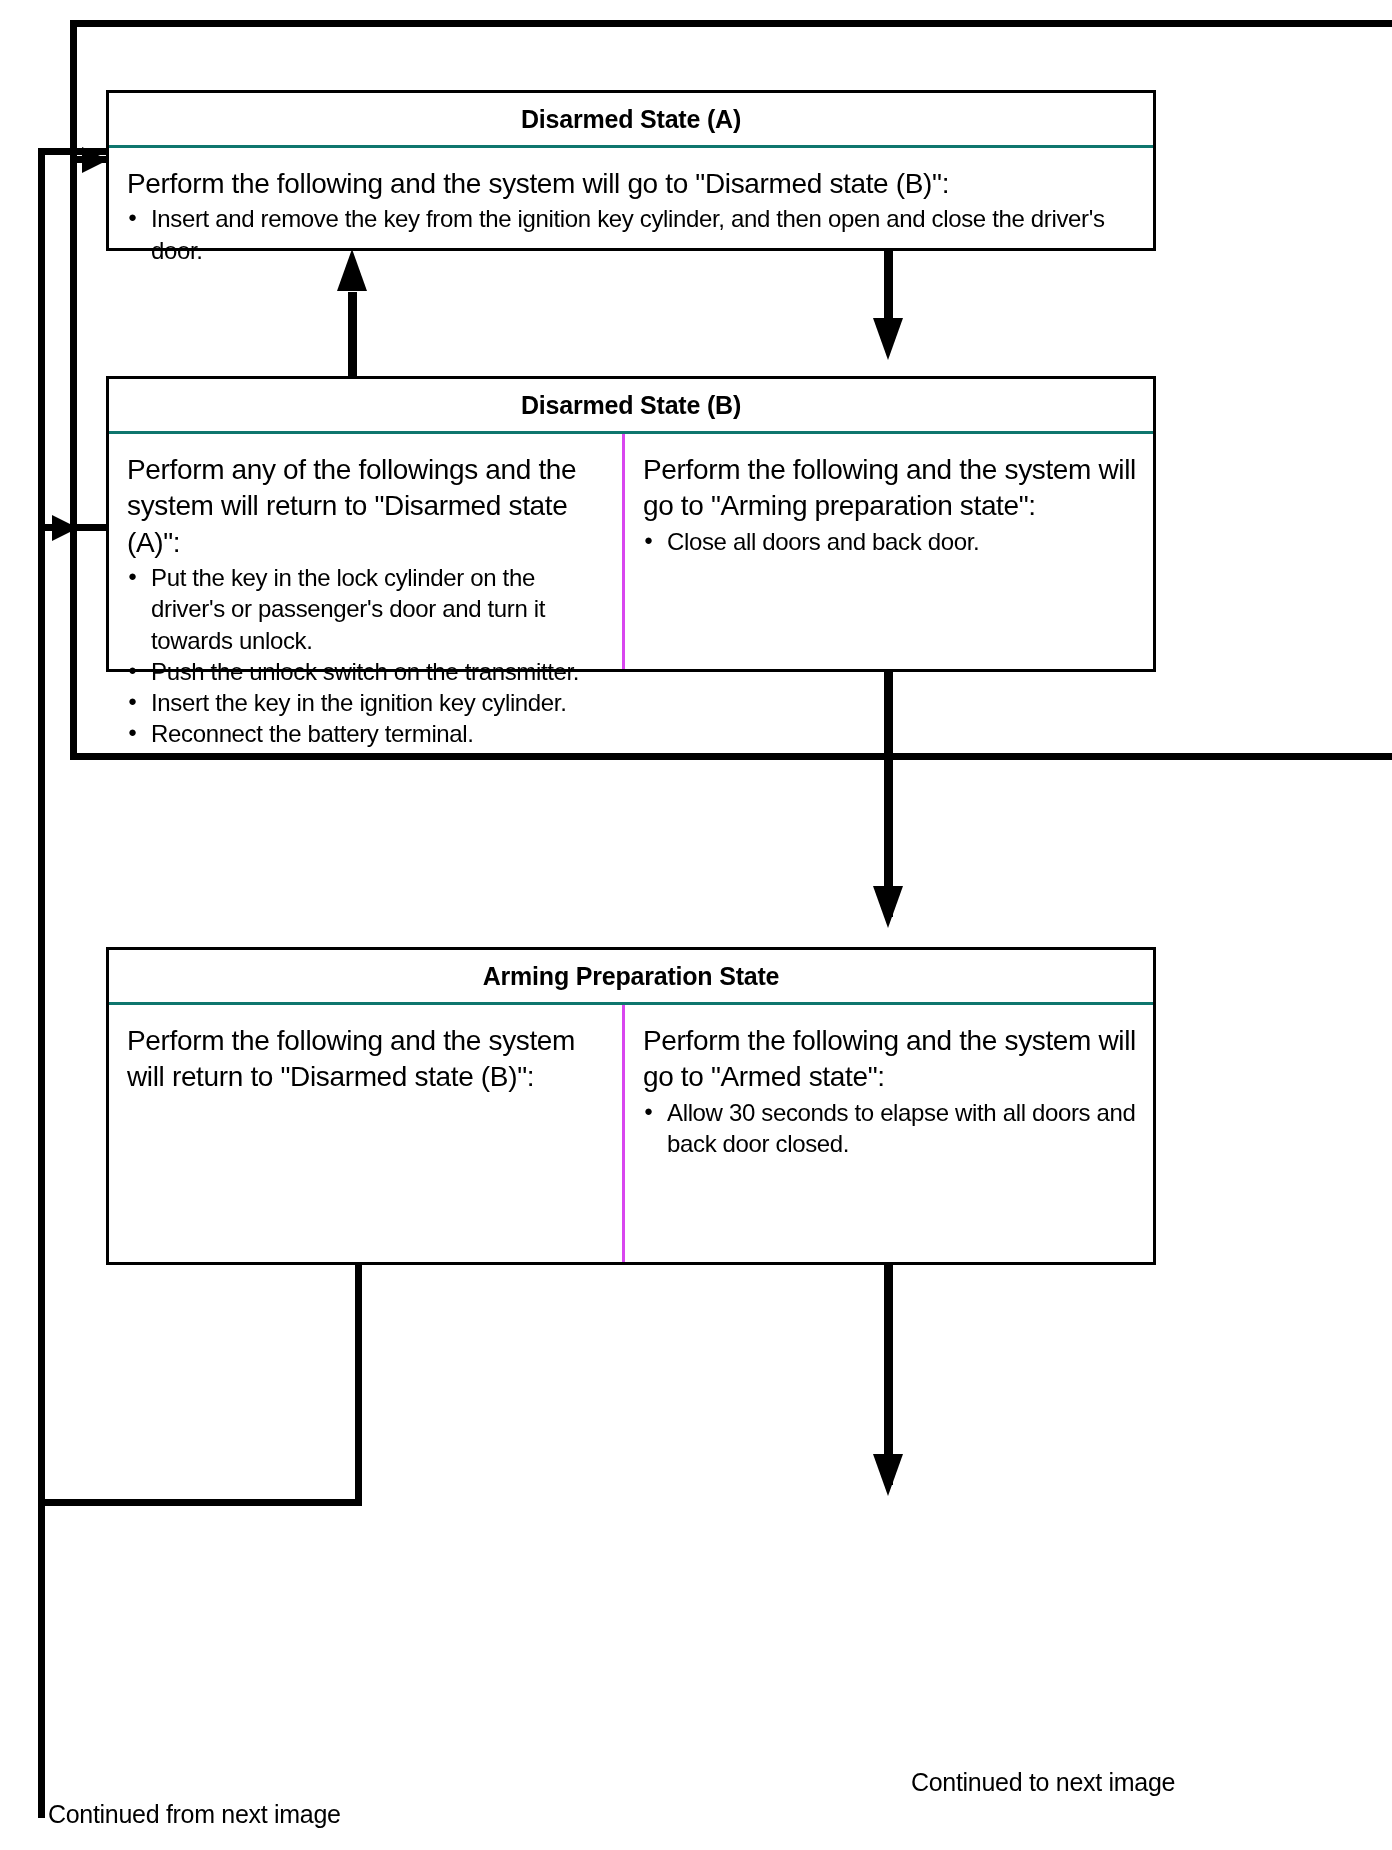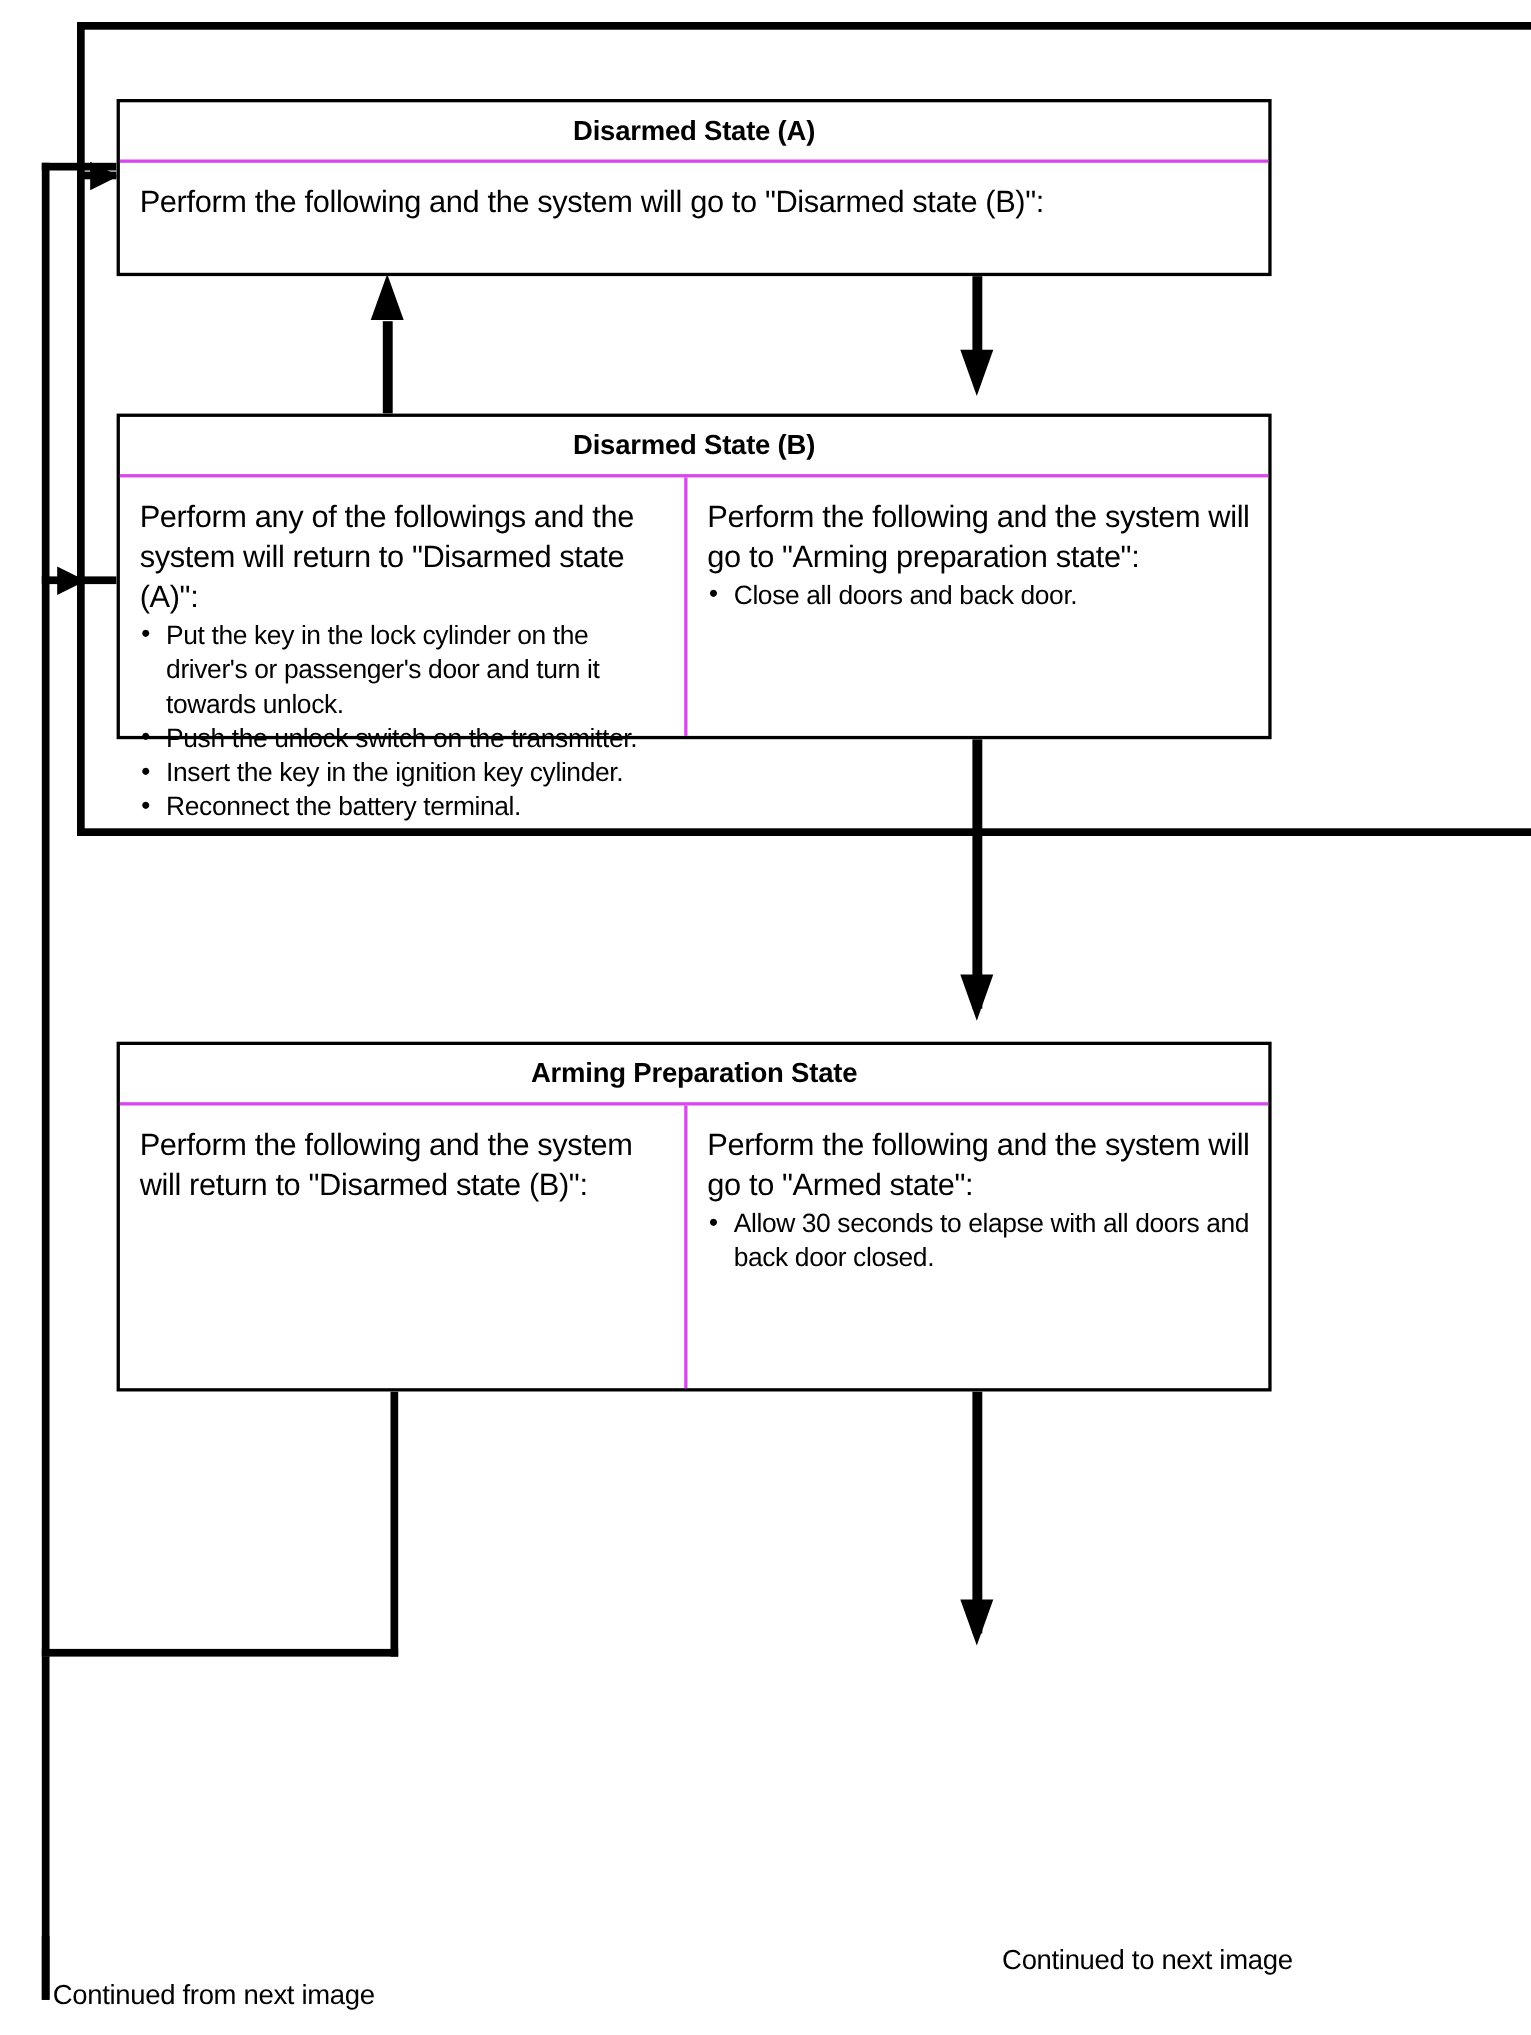--- a/index.html
+++ b/index.html
@@ -23,21 +23,21 @@
     background:#fff;
     box-sizing:border-box;
     z-index:5;
   }
   .state-title{
     text-align:center;
     font-weight:bold;
     font-size:25px;
     letter-spacing:-0.2px;
     padding:12px 0 11px 0;
-    border-bottom:3px solid #d946ef;
+    border-bottom:3px solid #0f766e;
     box-sizing:border-box;
   }
   .state-body{
     display:flex;
     box-sizing:border-box;
   }
   .col{
     box-sizing:border-box;
     padding:18px 14px 14px 18px;
   }
@@ -147,20 +147,23 @@
   <div class="arrow-down" style="left:873px; top:886px;"></div>
 
   <div class="line" style="left:884px; top:1265px; width:9px; height:220px;"></div>
   <div class="arrow-down" style="left:873px; top:1454px;"></div>
 
   <div class="state-box" style="left:106px; top:90px; width:1050px; height:161px;">
     <div class="state-title">Disarmed State (A)</div>
     <div class="state-body">
       <div class="col" style="width:100%;">
         <p class="para">Perform the following and the system will go to "Disarmed state (B)":</p>
+        <ul class="bullets">
+          <li>Insert and remove the key from the ignition key cylinder, and then open and close the driver's door.</li>
+        </ul>
       </div>
     </div>
   </div>
 
   <div class="state-box" style="left:106px; top:376px; width:1050px; height:296px;">
     <div class="state-title">Disarmed State (B)</div>
     <div class="state-body" style="height:235px;">
       <div class="col col-div" style="width:516px;">
         <p class="para">Perform any of the followings and the system will return to "Disarmed state (A)":</p>
         <ul class="bullets">

